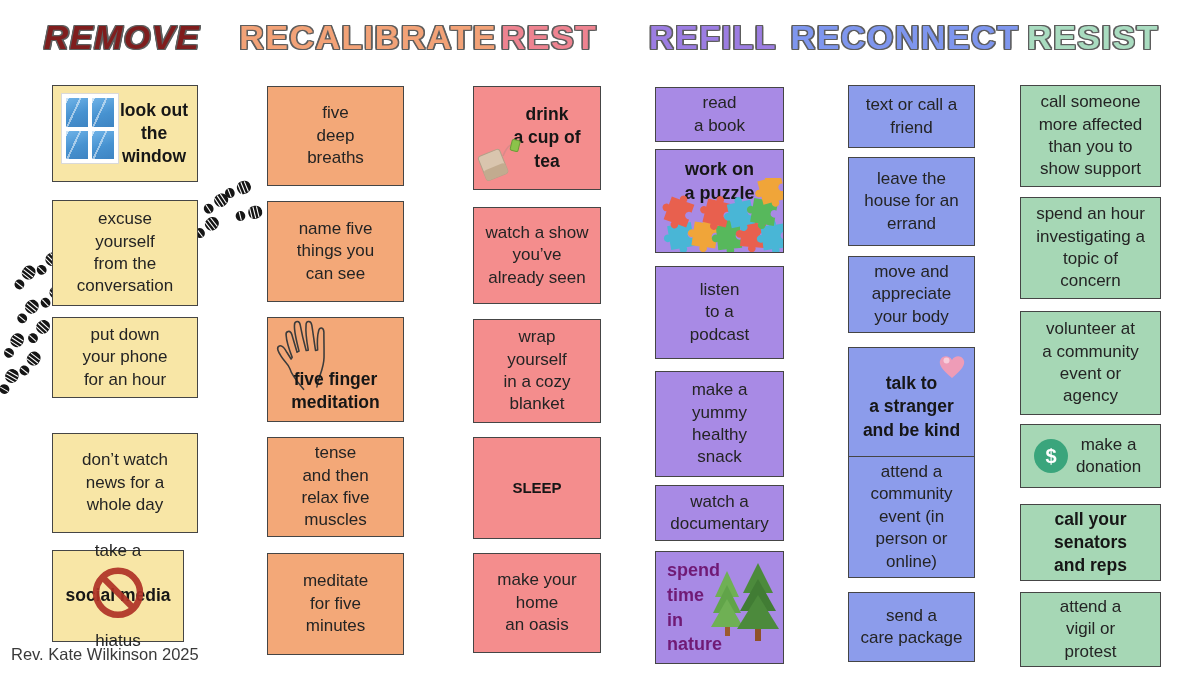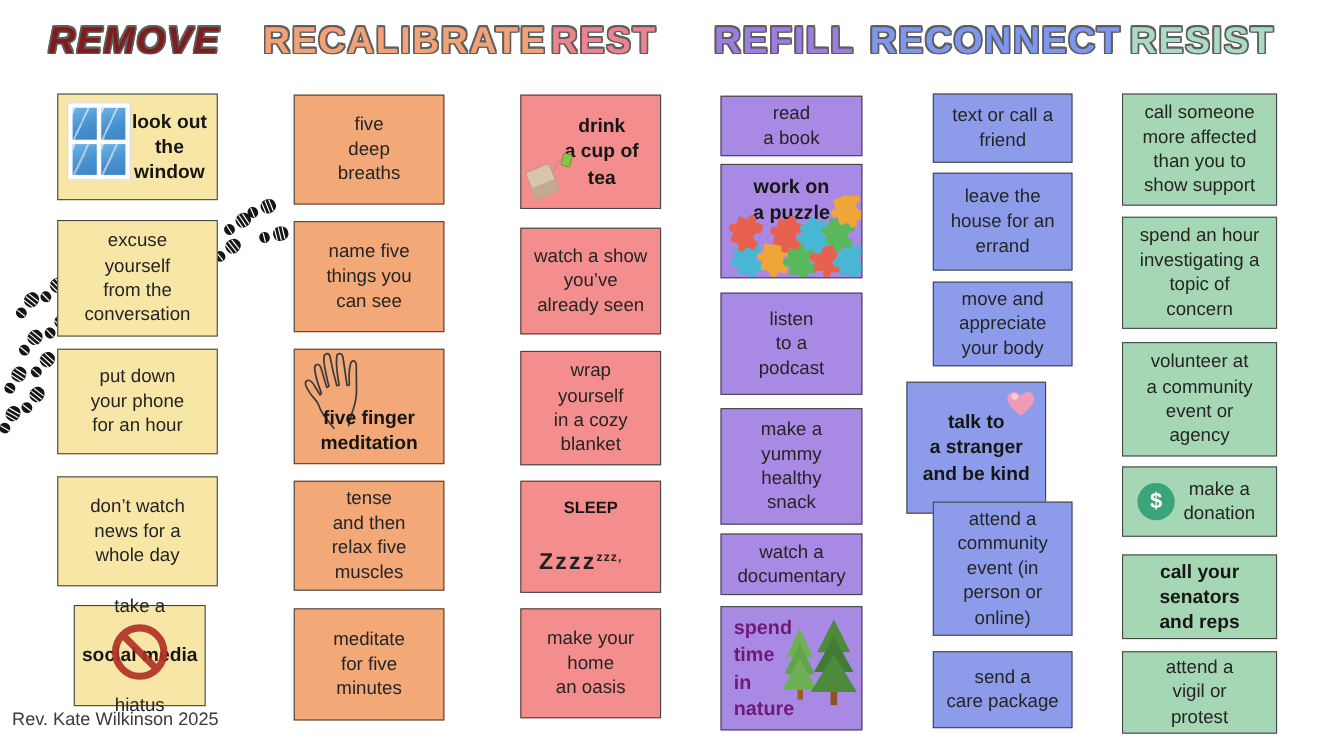--- a/index.html
+++ b/index.html
@@ -269,31 +269,31 @@
   <div class="txt">look out
 the
 window</div>
 </div>
 <div class="card c-yellow" style="left:52px;top:200px;width:146px;height:106px">
   <div class="txt">excuse
 yourself
 from the
 conversation</div>
 </div>
-<div class="card c-yellow" style="left:52px;top:317px;width:146px;height:96px">
+<div class="card c-yellow" style="left:52px;top:317px;width:146px;height:81px">
   <div class="txt">put down
 your phone
 for an hour</div>
 </div>
 <div class="card c-yellow" style="left:52px;top:433px;width:146px;height:100px">
   <div class="txt">don’t watch
 news for a
 whole day</div>
 </div>
-<div class="card c-yellow" style="left:67px;top:550px;width:120px;height:92px">
+<div class="card c-yellow" style="left:52px;top:550px;width:132px;height:92px">
   <div class="txt">
     <div>take a</div>
     <div class="bold-inline">social media</div>
     <div>hiatus</div>
   </div>
   <div class="no-sign">
     <svg width="56" height="56" viewBox="0 0 56 56">
       <circle cx="28" cy="28" r="22" stroke="#b03226" stroke-width="6.5" fill="none"></circle>
       <line x1="13" y1="13" x2="43" y2="43" stroke="#b03226" stroke-width="6.5"></line>
     </svg>
@@ -355,21 +355,20 @@
 </div>
 <div class="card c-pink" style="left:473px;top:319px;width:128px;height:104px">
   <div class="txt">wrap
 yourself
 in a cozy
 blanket</div>
 </div>
 <div class="card c-pink" style="left:473px;top:437px;width:128px;height:102px">
   <div class="txt">
     <div class="sleep-title">SLEEP</div>
-    <div class="zline"><span class="zbig">Zzzz</span><span class="zsmall">zzz,</span></div>
   </div>
 </div>
 <div class="card c-pink" style="left:473px;top:553px;width:128px;height:100px">
   <div class="txt">make your
 home
 an oasis</div>
 </div>
 
 <div class="card c-purple" style="left:655px;top:87px;width:129px;height:55px">
   <div class="txt">read
@@ -437,21 +436,21 @@
 <div class="card c-blue" style="left:848px;top:157px;width:127px;height:89px">
   <div class="txt">leave the
 house for an
 errand</div>
 </div>
 <div class="card c-blue" style="left:848px;top:256px;width:127px;height:77px">
   <div class="txt">move and
 appreciate
 your body</div>
 </div>
-<div class="card c-blue bold" style="left:824px;top:347px;width:127px;height:120px">
+<div class="card c-blue bold" style="left:848px;top:347px;width:127px;height:120px">
   <div class="txt">talk to
 a stranger
 and be kind</div>
   <div class="heart">
     <svg width="34" height="30" viewBox="0 0 34 30">
       <path d="M17 27 C7 19 3 13 5.5 8.5 C8 4 14.5 4.5 17 9 C19.5 4.5 26 4 28.5 8.5 C31 13 27 19 17 27 Z" fill="#ee9cb7"></path>
       <circle cx="11.5" cy="9.5" r="3" fill="#f8cddb"></circle>
     </svg>
   </div>
 </div>

